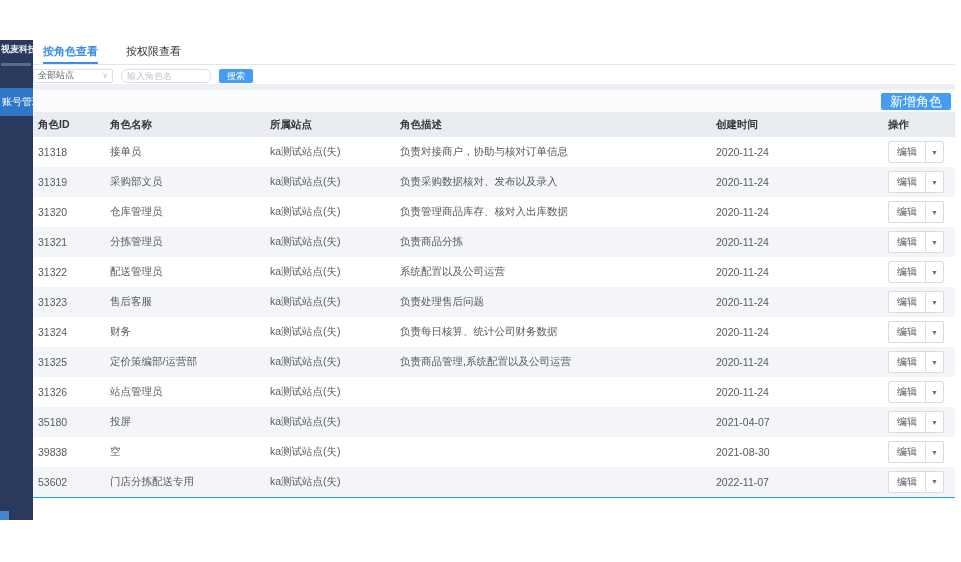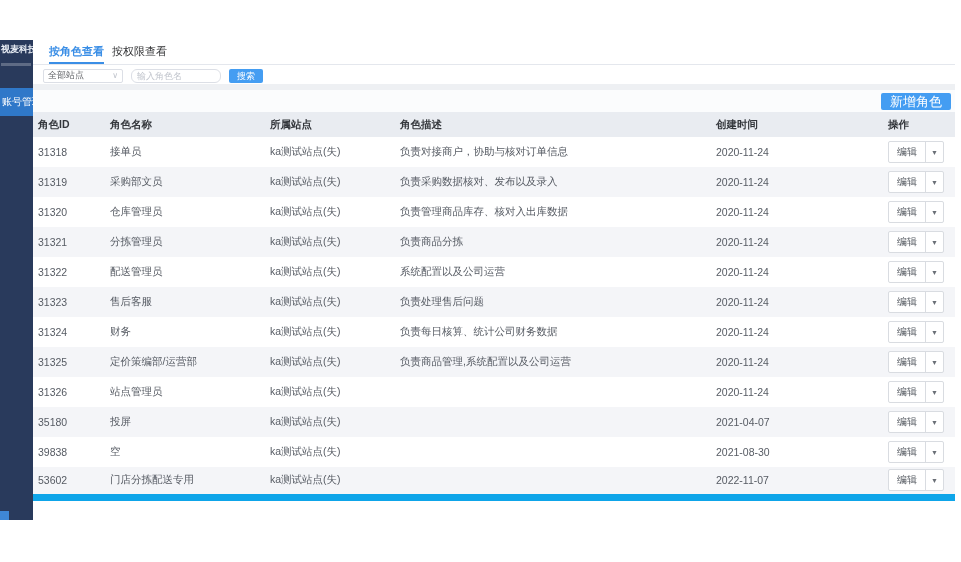--- a/index.html
+++ b/index.html
@@ -14,25 +14,25 @@
   .side-collapse { position:absolute; left:0; bottom:0; width:9px; height:9px; background:#3f87d6; }
 
   
   .main { position:absolute; left:33px; top:40px; width:922px; height:480px; background:#fff; }
 
   .breadcrumb { height:23px; line-height:22px; padding-left:10px; font-size:10.5px; color:#55595f; border-bottom:1px solid #f2f2f2; white-space:nowrap; }
   .breadcrumb .sep { color:#b0b3b8; margin:0 5px; }
   .breadcrumb .crumb { cursor:pointer; }
   .breadcrumb .crumb.last { color:#303133; }
 
-  .tabbar { height:25px; border-bottom:1px solid #e4e7ed; padding-left:16px; display:flex; gap:8px; }
+  .tabbar { height:25px; border-bottom:1px solid #e4e7ed; padding-left:10px; display:flex; gap:28px; }
   .tab { font-size:11px; line-height:23px; color:#303133; cursor:pointer; }
   .tab.active { color:#3a8ee6; border-bottom:2px solid #3a8ee6; font-weight:600; }
 
-  .filterbar { height:17px; margin-top:2px; display:flex; align-items:center; padding-left:10px; gap:8px; }
+  .filterbar { height:17px; margin-top:2px; display:flex; align-items:center; gap:8px; }
   .select { width:80px; height:14px; border:1px solid #dcdfe6; border-radius:2px; font-size:9px; color:#606266; display:flex; align-items:center; justify-content:space-between; padding:0 4px; background:#fff; cursor:pointer; }
   .select .chev { color:#c0c4cc; font-size:8px; line-height:1; }
   .text-input { width:90px; height:14px; border:1px solid #dcdfe6; border-radius:6px; font-size:9px; padding:0 5px; color:#606266; outline:none; }
   .text-input::placeholder { color:#c0c4cc; }
   .btn-blue { height:14px; padding:0 8px; background:#449df2; color:#fff; font-size:9px; border:none; border-radius:2px; line-height:14px; cursor:pointer; }
 
   .gray-gap { height:6px; background:#eef0f3; }
 
   .toolbar { height:22px; position:relative; background:#fbfcfd; }
   .btn-add { position:absolute; right:4px; top:3px; height:17px; padding:0 9px; background:#449df2; color:#fff; font-size:13px; border:none; border-radius:2px; line-height:17px; cursor:pointer; }
@@ -41,21 +41,21 @@
   th { background:#e9ecf1; height:25px; text-align:left; color:#33363b; font-weight:700; font-size:10.5px; }
   td { height:30px; color:#565b63; font-size:10.5px; overflow:hidden; white-space:nowrap; }
   th, td { padding:0 4px 0 0; }
   .c-id   { width:77px;  padding-left:5px; }
   .c-name { width:160px; }
   .c-site { width:130px; }
   .c-desc { width:316px; }
   .c-time { width:139px; }
   .c-ops  { width:100px; padding-left:33px; }
   tbody tr:nth-child(even) { background:#f4f5f8; }
-  tbody tr:last-child td { border-bottom:7px solid #0ea5e9; }
+  tbody tr:last-child td { border-bottom:1px solid #0ea5e9; }
 
   .split-btn { display:inline-flex; align-items:stretch; border:1px solid #d9dce1; border-radius:2px; background:#fff; overflow:hidden; }
   .split-btn .edit { padding:3px 8px; font-size:10px; color:#555a61; cursor:pointer; }
   .split-btn .caret { padding:0 5px; border-left:1px solid #d9dce1; color:#6a6f76; font-size:7px; display:flex; align-items:center; cursor:pointer; }
 </style>
 </head>
 <body>
 
 <div class="app">
 

